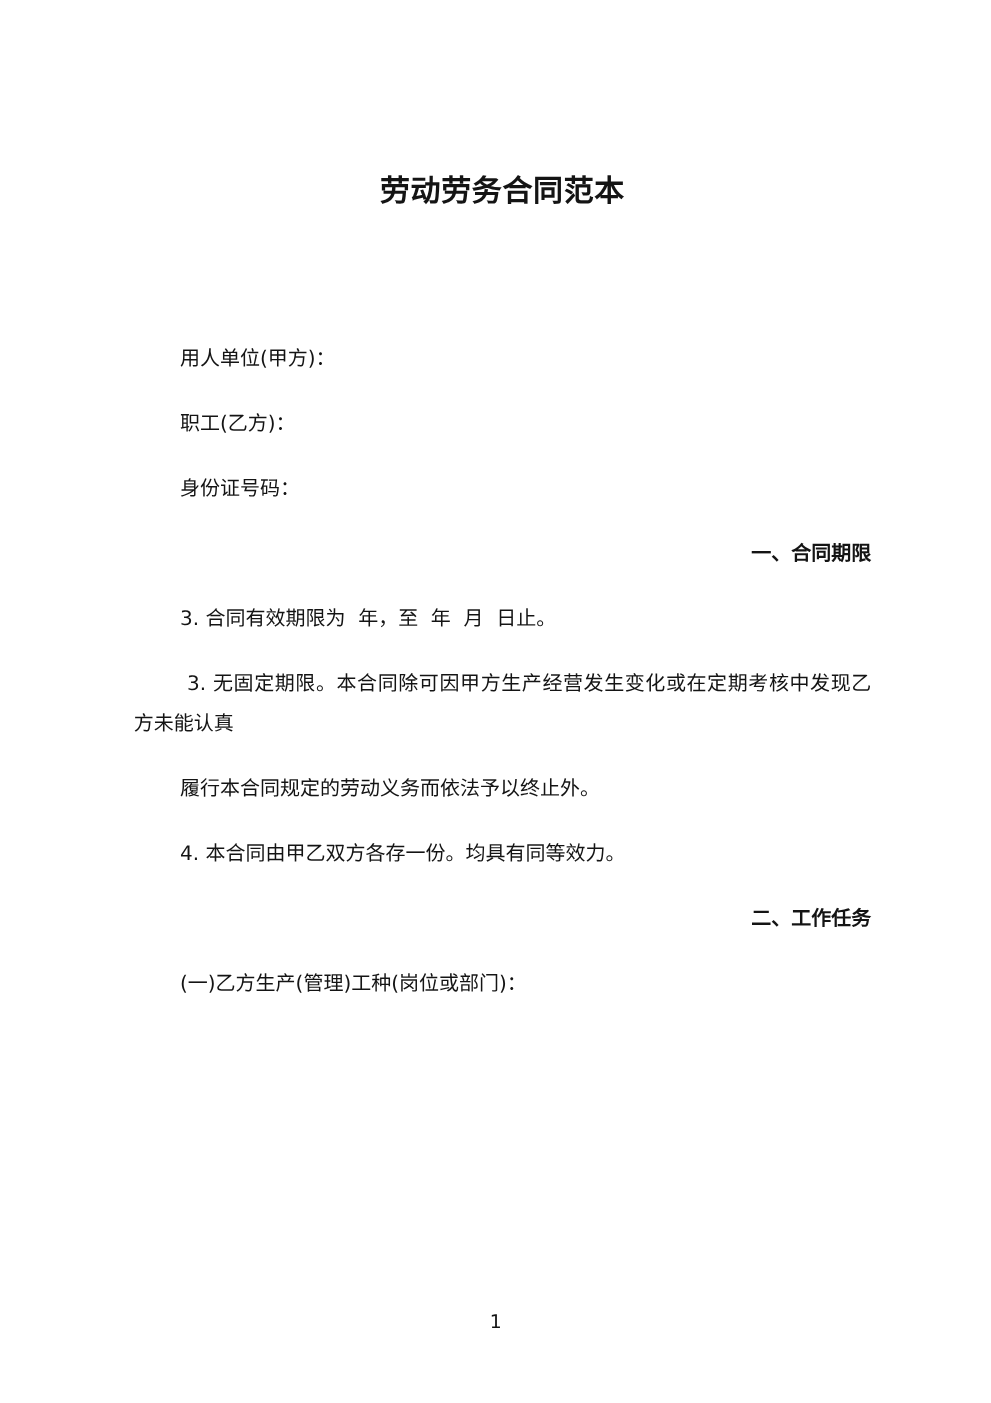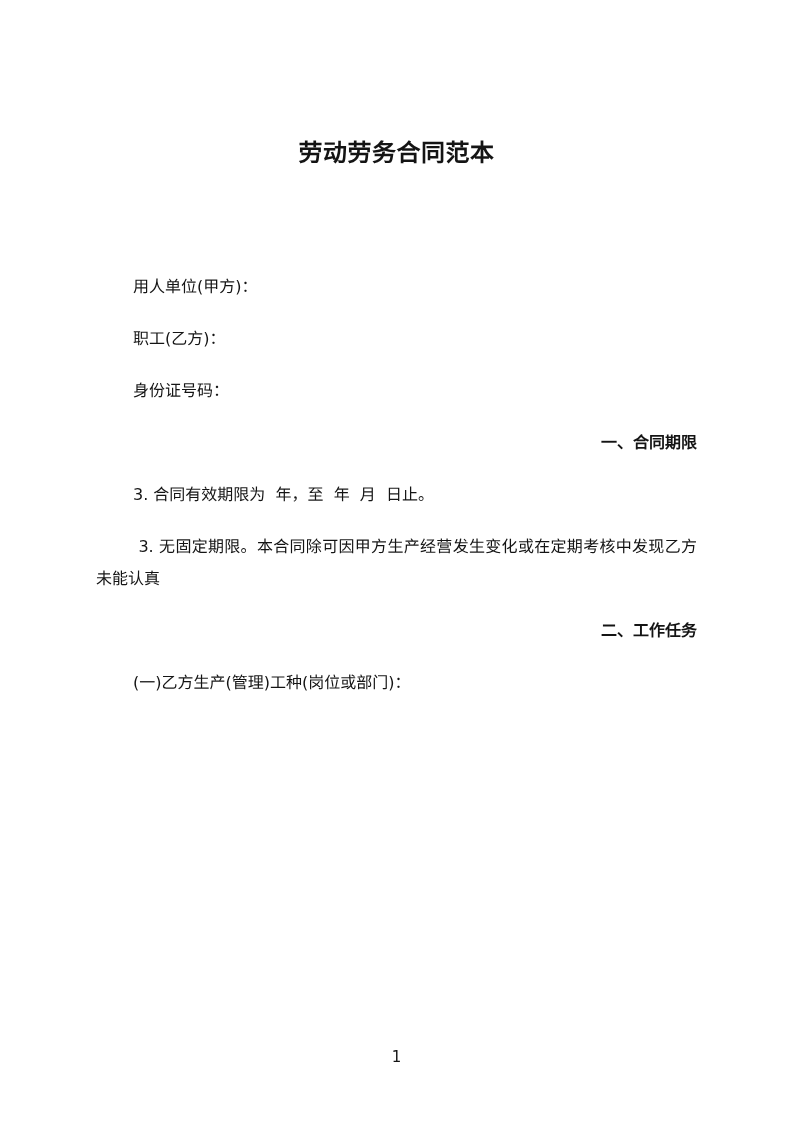--- a/index.html
+++ b/index.html
@@ -10,20 +10,21 @@
   }
   .page {
     position: relative;
     width: 793px;
     height: 1122px;
     margin: 0 auto;
     background: #ffffff;
     color: #141414;
     font-family: "DejaVu Sans", "Liberation Sans", sans-serif;
     overflow: hidden;
+    padding-left: 11px;
   }
   .doc-title {
     margin: 0 0 101px 0;
     padding: 136px 96px 0 96px;
     font-size: 24px;
     line-height: 34px;
     font-weight: 700;
     text-align: center;
     letter-spacing: 0.5px;
   }
@@ -69,21 +70,23 @@
     <p class="para">身份证号码：</p>
 
 
     <p class="para para--heading">一、合同期限</p>
 
 
     <p class="para">3. 合同有效期限为  年，至  年  月  日止。</p>
 
     <p class="para"> 3. 无固定期限。本合同除可因甲方生产经营发生变化或在定期考核中发现乙方未能认真</p>
 
+    <p class="para">履行本合同规定的劳动义务而依法予以终止外。</p>
 
+    <p class="para">4. 本合同由甲乙双方各存一份。均具有同等效力。</p>
 
     <p class="para para--heading">二、工作任务</p>
 
     <p class="para">(一)乙方生产(管理)工种(岗位或部门)：</p>
   </div>
 
   <div class="page-footer">1</div>
 
 </div>
 

